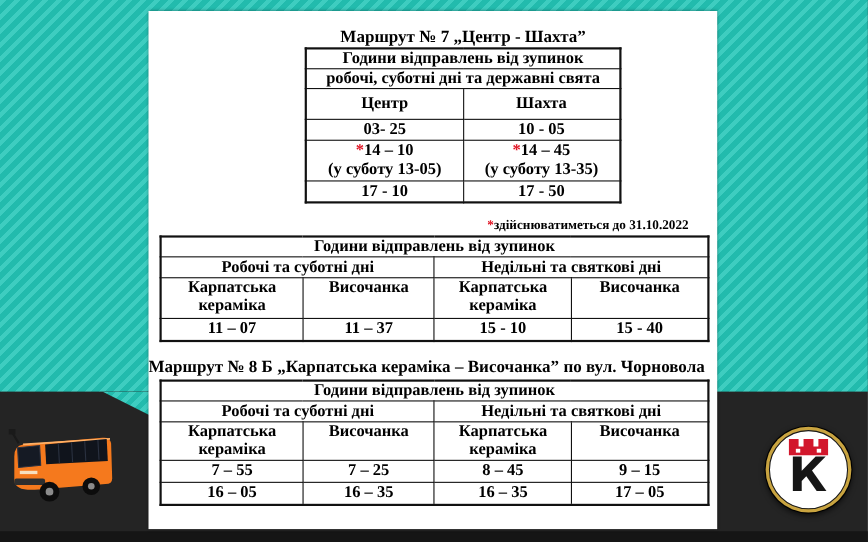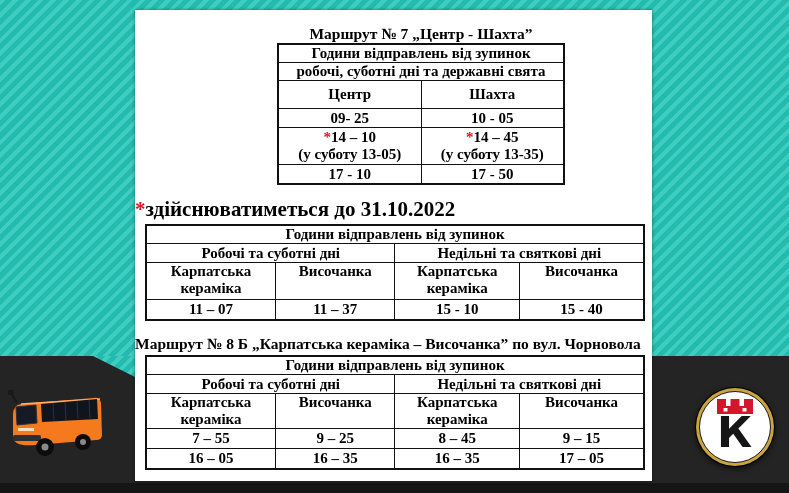--- a/index.html
+++ b/index.html
@@ -33,22 +33,22 @@
   .title3{margin-top:14px;text-align:left;font-family:Liberation Serif, serif;}
   table{border-collapse:collapse;text-align:center;font-size:15px;font-weight:bold;
         border:2.5px solid #111;}
   td{border:1.6px solid #111;padding:0 3px;line-height:17px;}
   .t1{margin-left:142px;width:288px;table-layout:fixed;}
   .t1 td{width:50%;}
   .t2,.t3{margin:2px 0 0 10px;width:500px;table-layout:fixed;}
   .h17 td{height:17px;} .h18 td{height:18px;} .h19 td{height:19px;margin-top:36px;} .h27 td{height:27px;} .h34 td{height:34px;vertical-align:top;}
   .h36 td{height:36px;} .h36t td{height:36px;vertical-align:top;}
   .red{color:#e01323;}
-  .note{margin-top:12px;width:100%;box-sizing:border-box;text-align:left;
-        padding-right:26px;font-size:21px;}
+  .note{margin-top:12px;width:100%;box-sizing:border-box;text-align:right;
+        padding-right:26px;font-size:12px;}
   .c1{width:26%;} .c2{width:24%;} .c3{width:25%;} .c4{width:25%;}
   
   .logo{
     position:absolute;left:696px;top:388px;width:78px;height:78px;border-radius:50%;
     background:#c9a440;
     box-shadow:0 0 0 1px #000, 0 2px 6px rgba(0,0,0,.8);
   }
   .logo-inner{
     position:absolute;left:3px;top:3px;width:72px;height:72px;border-radius:50%;
     background:#fff;border:1.5px solid #1a1a1a;box-sizing:border-box;overflow:hidden;
@@ -106,21 +106,21 @@
       <td colspan="2">Години відправлень від зупинок</td>
     </tr>
     <tr class="h17">
       <td colspan="2">робочі, суботні дні та державні свята</td>
     </tr>
     <tr class="h27">
       <td>Центр</td>
       <td>Шахта</td>
     </tr>
     <tr class="h18">
-      <td>09- 25</td>
+      <td>03- 25</td>
       <td>10 - 05</td>
     </tr>
     <tr class="h36">
       <td>
         <div><span class="red">*</span><span>14 – 10</span></div>
         <div>(у суботу 13-05)</div>
       </td>
       <td>
         <div><span class="red">*</span><span>14 – 45</span></div>
         <div>(у суботу 13-35)</div>
@@ -184,21 +184,21 @@
       <td colspan="2">Недільні та святкові дні</td>
     </tr>
     <tr class="h34">
       <td>Карпатська кераміка</td>
       <td>Височанка</td>
       <td>Карпатська кераміка</td>
       <td>Височанка</td>
     </tr>
     <tr class="h19">
       <td>7 – 55</td>
-      <td>9 – 25</td>
+      <td>7 – 25</td>
       <td>8 – 45</td>
       <td>9 – 15</td>
     </tr>
     <tr class="h19">
       <td>16 – 05</td>
       <td>16 – 35</td>
       <td>16 – 35</td>
       <td>17 – 05</td>
     </tr>
   </tbody>

